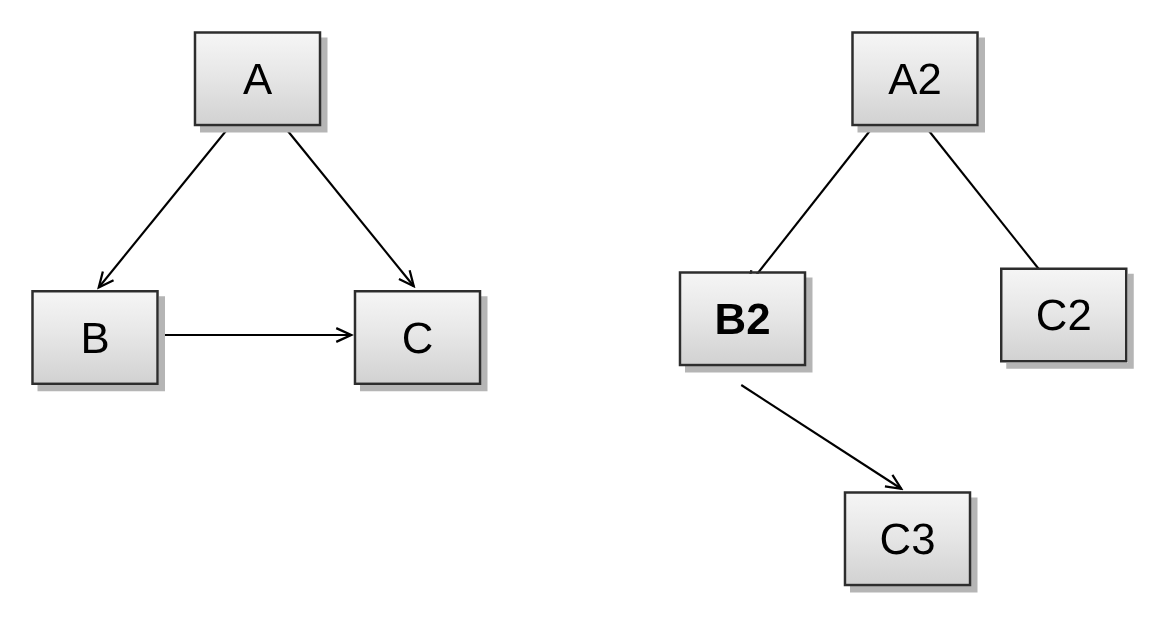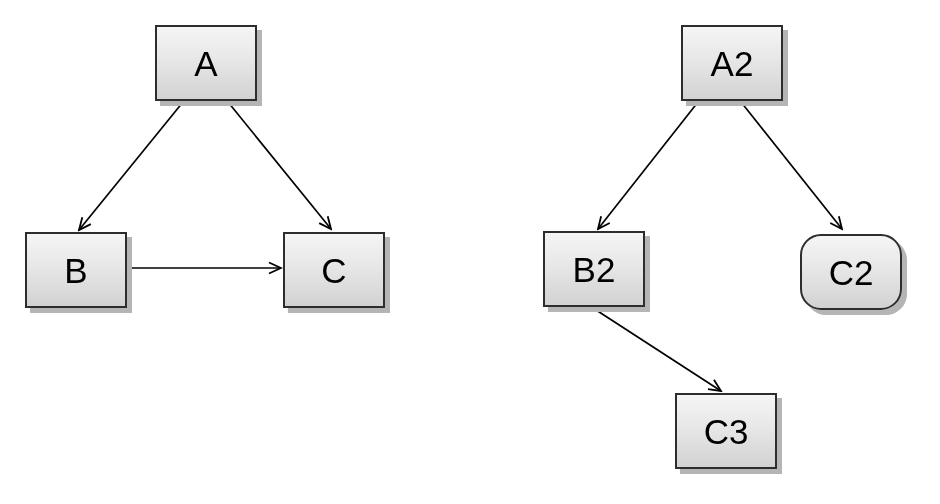--- a/index.html
+++ b/index.html
@@ -38,22 +38,22 @@
     font-size: 35px;
     color: #000000;
     line-height: 1;
     user-select: none;
   }
   
   .node-a  { left: 155px; top: 25px;  }
   .node-b  { left: 25px;  top: 232px; }
   .node-c  { left: 283px; top: 232px; }
   .node-a2 { left: 669px; top: 25px; margin-left: 12px;  }
-  .node-b2 { left: 543px; top: 231px; }
-  .node-c2 { left: 800px; top: 234px; border-radius: 21px; }
+  .node-b2 { left: 543px; top: 217px; font-weight: bold; }
+  .node-c2 { left: 800px; top: 214px; }
   .node-c3 { left: 675px; top: 393px; justify-content: center; }
   .edge {
     stroke: #000000;
     stroke-width: 1.7;
   }
 </style>
 </head>
 <body>
 
 <div class="canvas">

